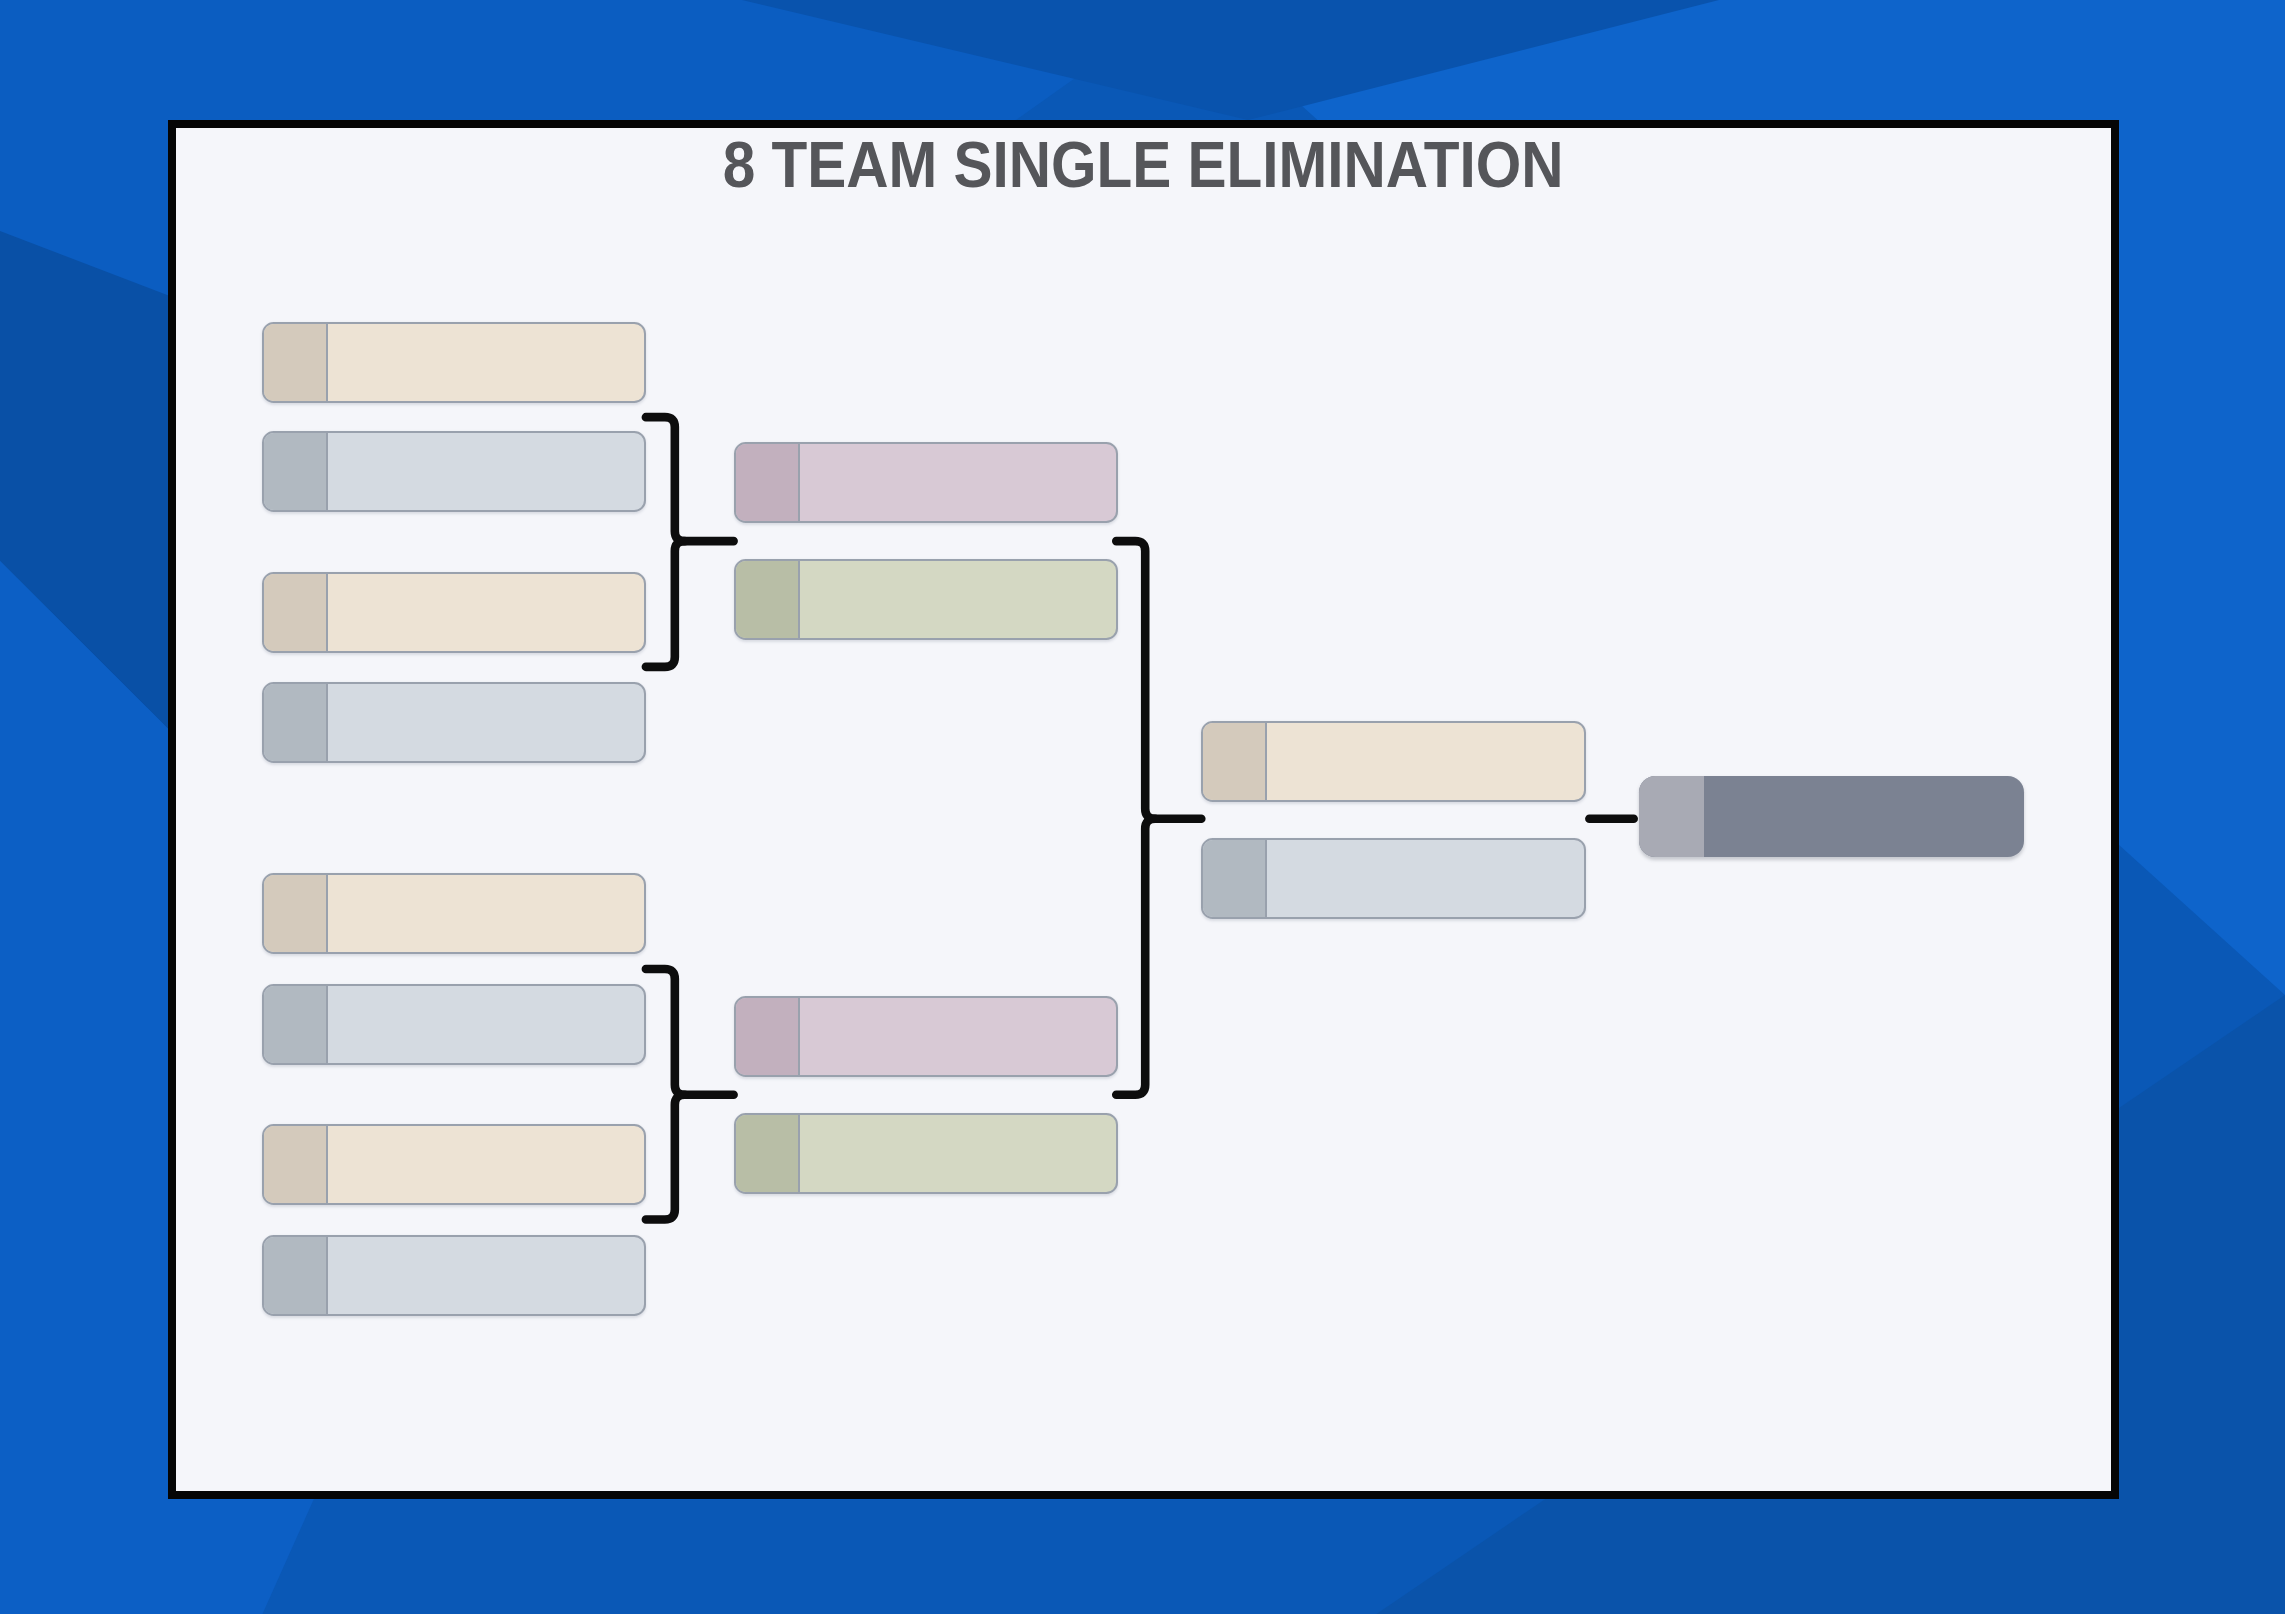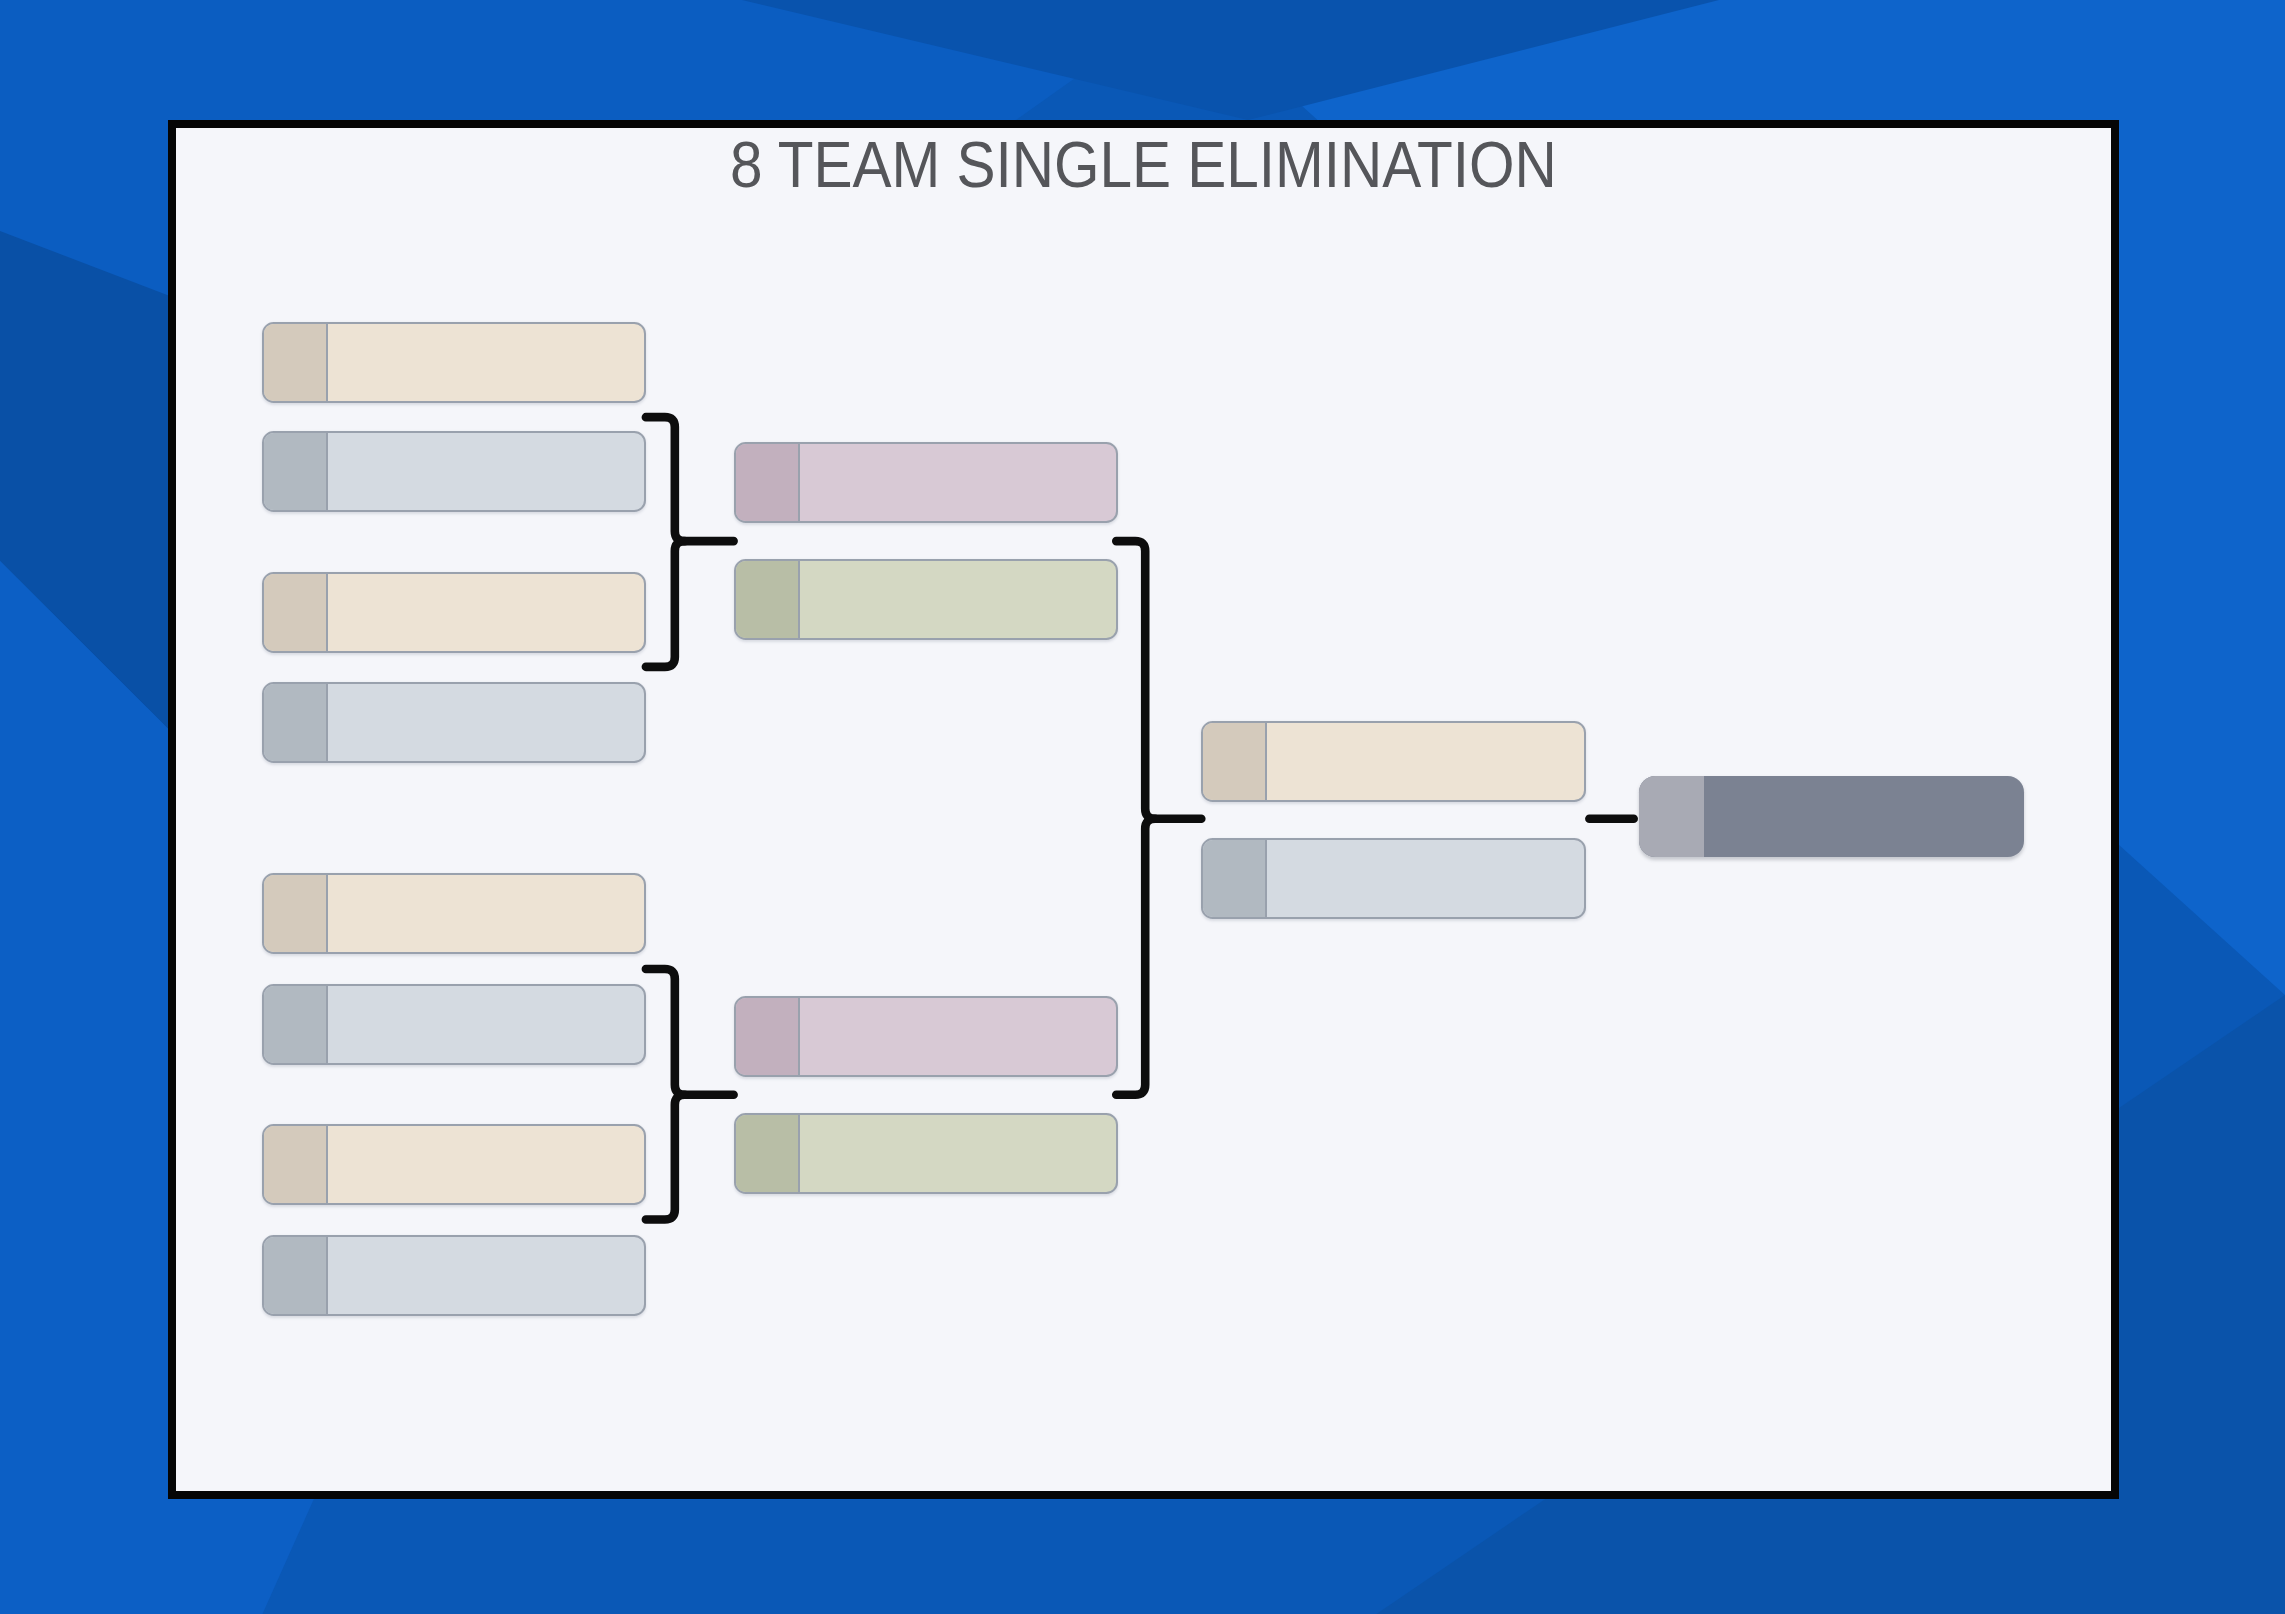--- a/index.html
+++ b/index.html
@@ -18,21 +18,21 @@
 
   .card{
     position:absolute;left:168px;top:120px;width:1951px;height:1379px;
     box-sizing:border-box;
     background:var(--card-bg,#f5f6fa);
     border:8.1px solid var(--card-border,#050505);
   }
   .title{
     position:absolute;left:176px;top:132px;width:1935px;
     margin:0;text-align:center;
-    font-size:65px;line-height:1;font-weight:400;
+    font-size:65px;line-height:1;font-weight:700;
     color:var(--title-color,#55565a);
     white-space:nowrap;
   }
   .title span{display:inline-block;transform:scaleX(0.9);transform-origin:50% 50%;}
 
   .slot{
     position:absolute;box-sizing:border-box;display:flex;overflow:hidden;
     border:2.7px solid var(--slot-border,#99a1ad);
     border-radius:11.8px;
     box-shadow:0 1.8px 2.7px rgba(90,100,120,0.18);

